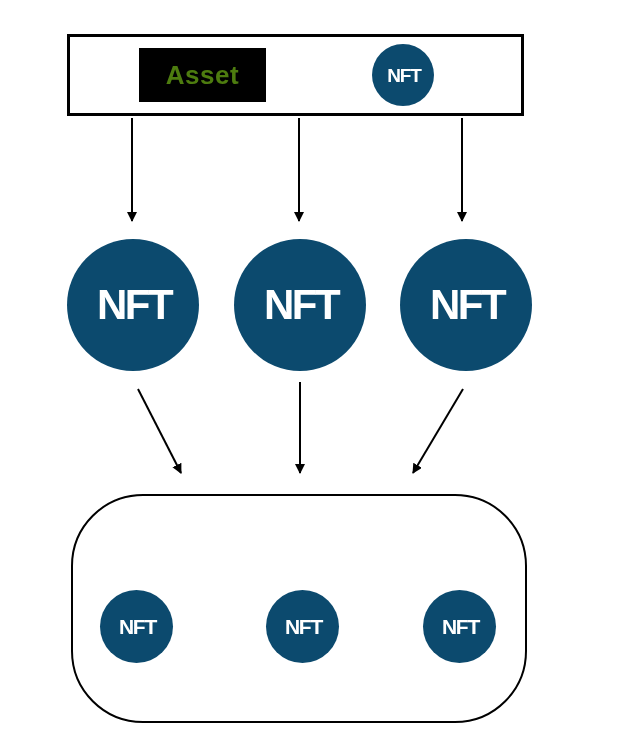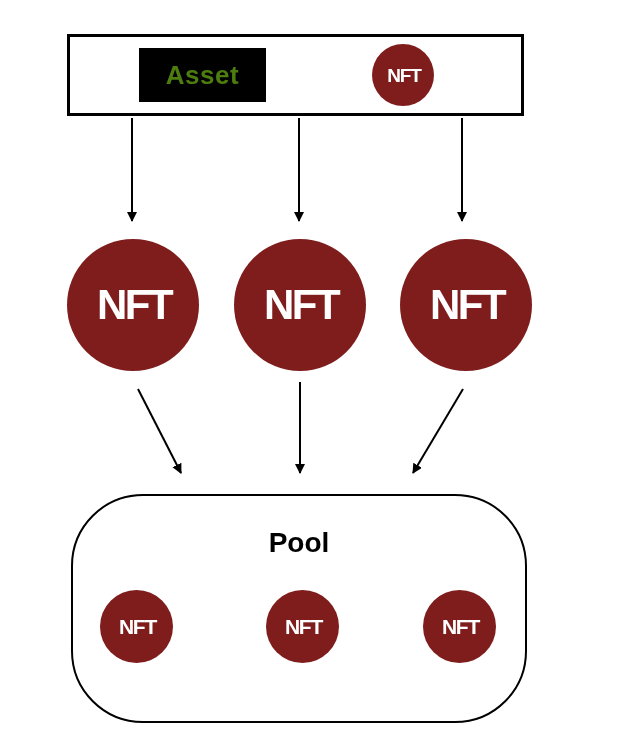--- a/index.html
+++ b/index.html
@@ -47,21 +47,21 @@
   }
   .asset-label {
     color: #4d7c0f;
     font-size: 26px;
     font-weight: bold;
     letter-spacing: 0.5px;
   }
   
   .coin {
     position: absolute;
-    background: #7f1d1d;
+    background: #0c4a6e;
     border-radius: 50%;
     display: flex;
     align-items: center;
     justify-content: center;
   }
   .nft-logo {
     color: #ffffff;
     font-weight: bold;
     letter-spacing: -0.06em;
     line-height: 1;
@@ -153,21 +153,20 @@
     <span class="nft-logo">NFT</span>
   </div>
   <div class="coin coin-large coin-large-2">
     <span class="nft-logo">NFT</span>
   </div>
   <div class="coin coin-large coin-large-3">
     <span class="nft-logo">NFT</span>
   </div>
 
   <div class="pool">
-    <div class="pool-title">Pool</div>
     <div class="coin coin-pool coin-pool-1">
       <span class="nft-logo">NFT</span>
     </div>
     <div class="coin coin-pool coin-pool-2">
       <span class="nft-logo">NFT</span>
     </div>
     <div class="coin coin-pool coin-pool-3">
       <span class="nft-logo">NFT</span>
     </div>
   </div>

